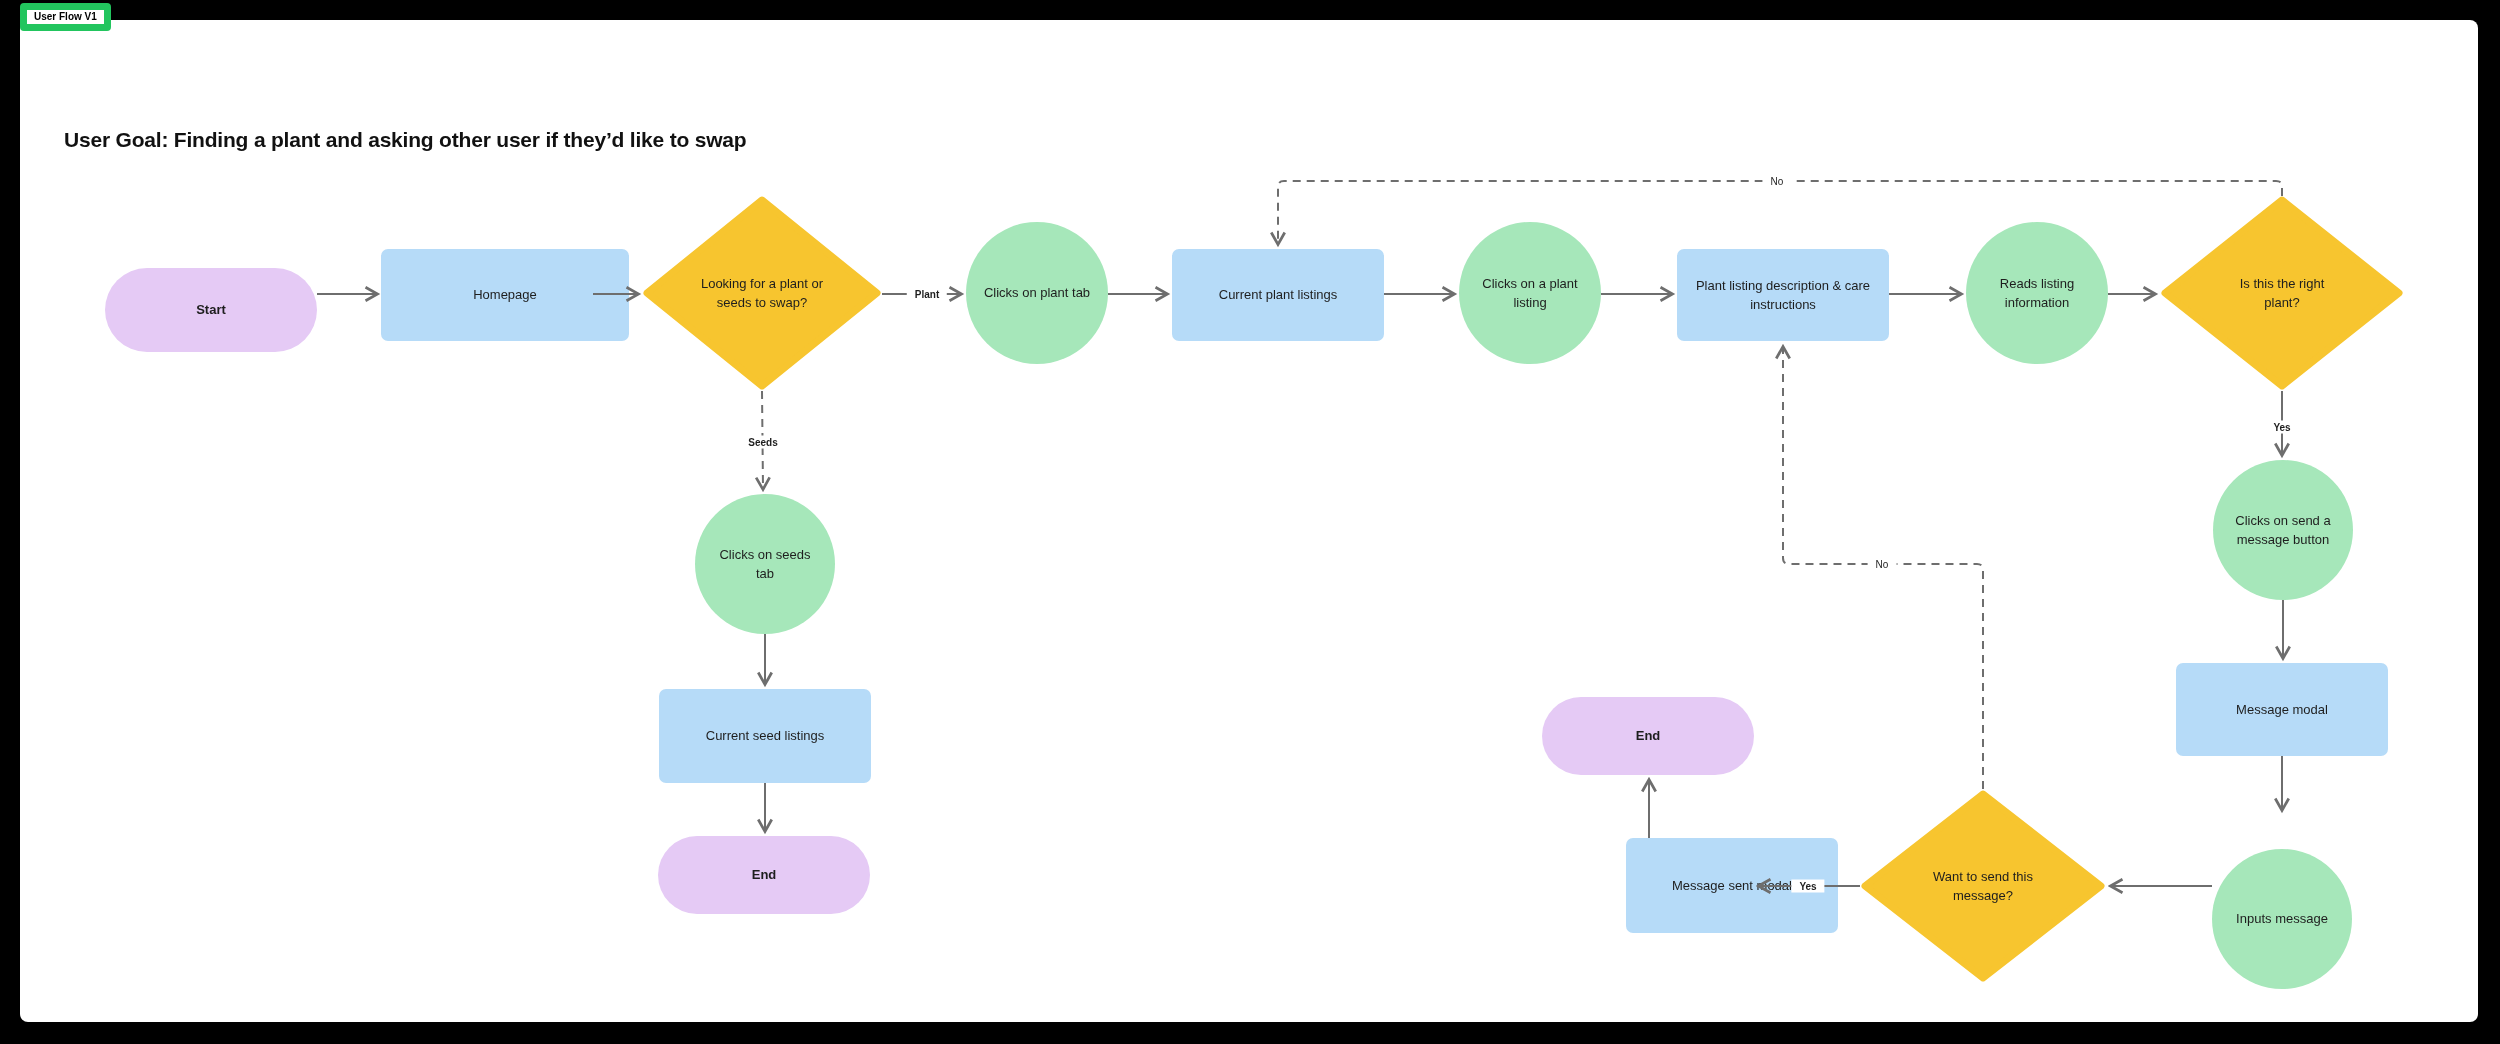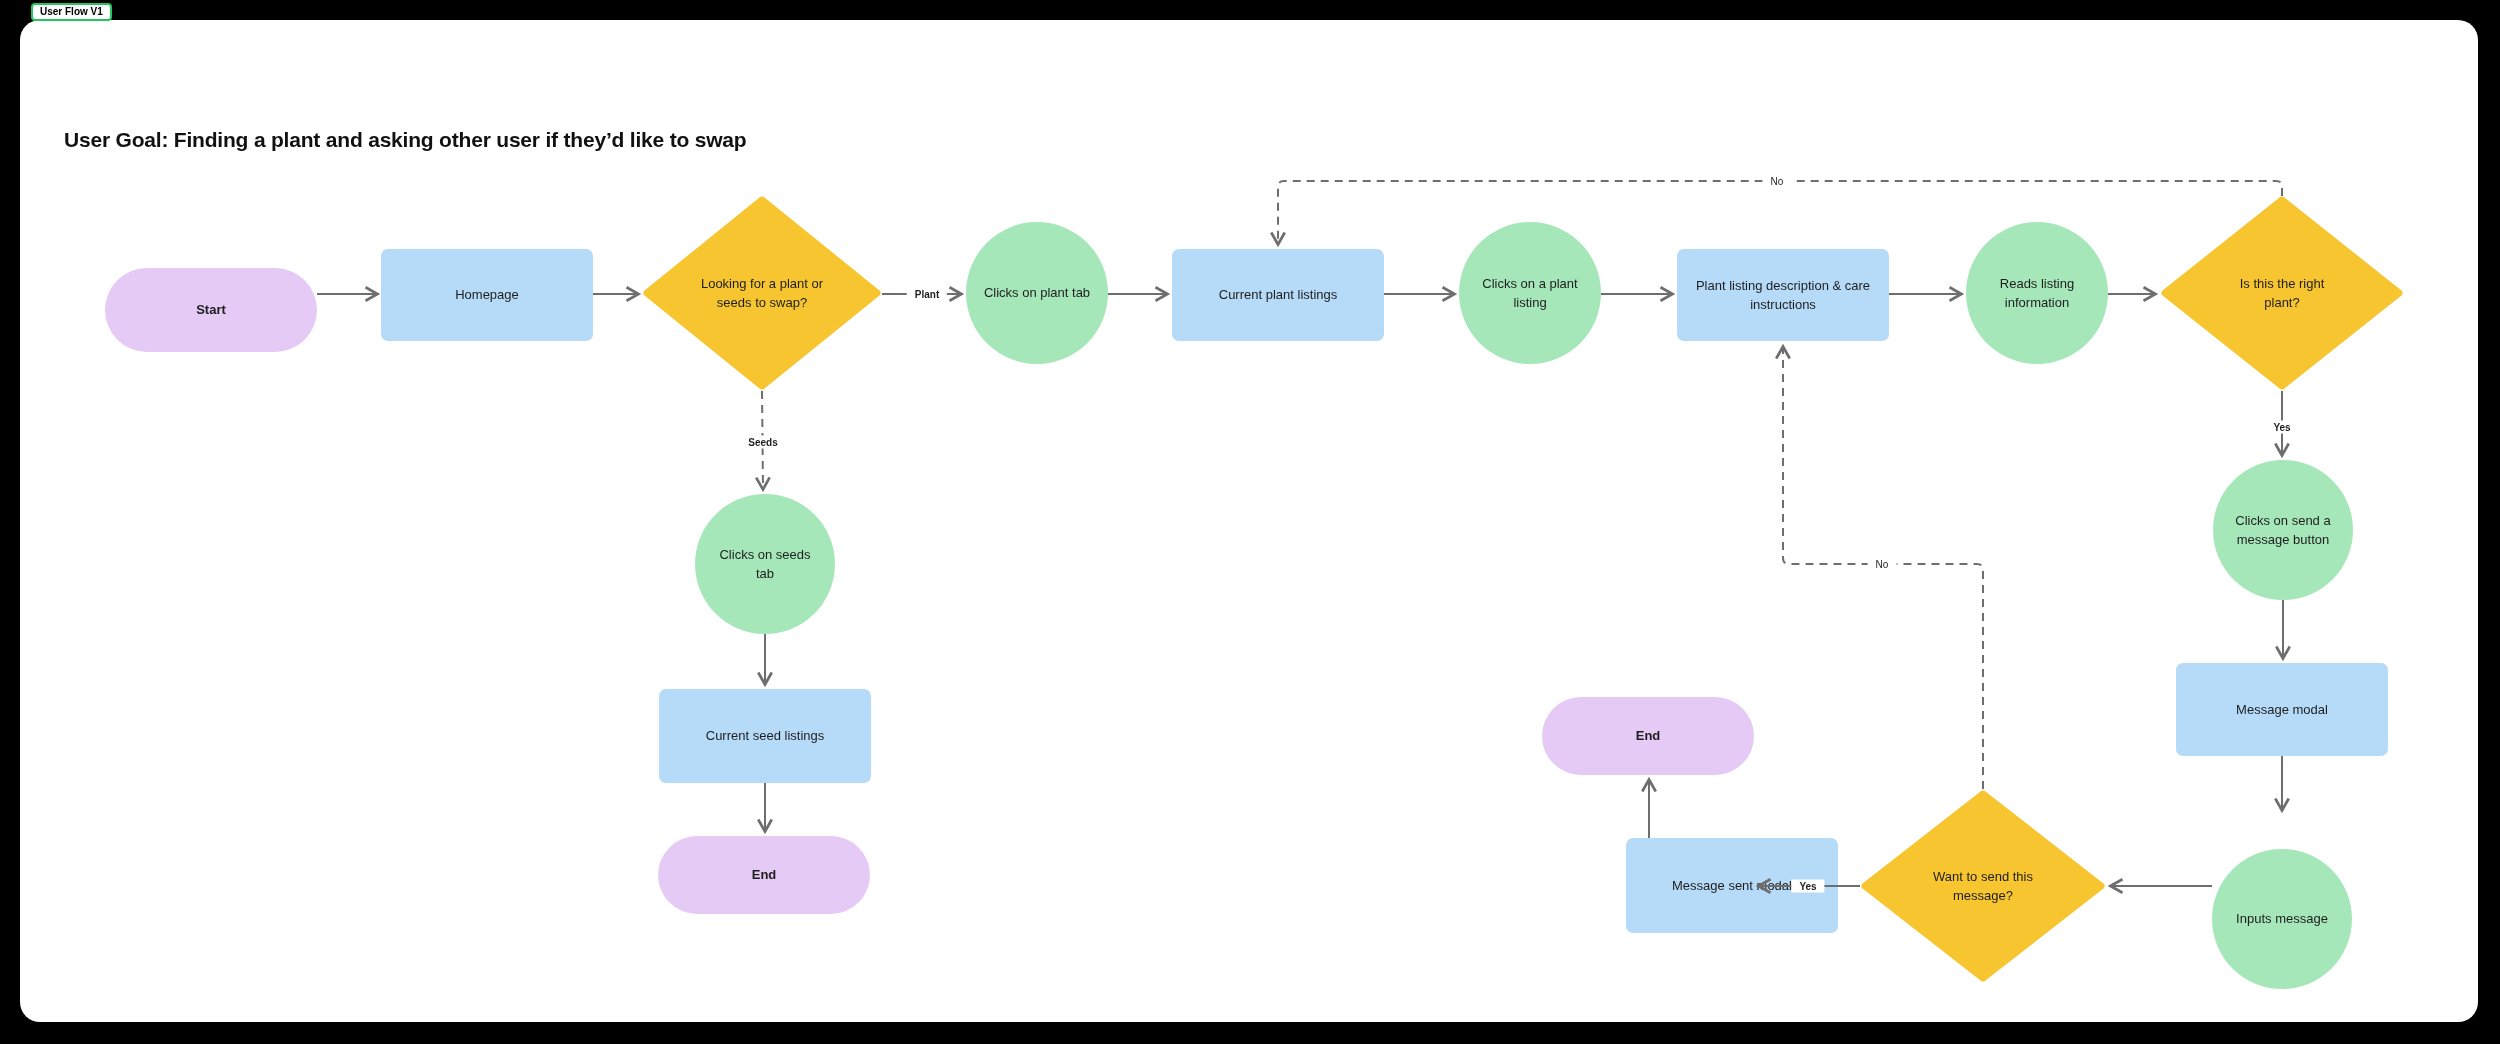--- a/index.html
+++ b/index.html
@@ -15,32 +15,32 @@
   * { box-sizing: border-box; }
   html, body { margin: 0; padding: 0; }
   body {
     width: 2500px; height: 1044px;
     background: var(--page-background);
     position: relative; overflow: hidden;
     font-family: "Liberation Sans", sans-serif;
     color: var(--text);
   }
   .file-tab {
-    position: absolute; left: 31px; top: 3px; z-index: 5;
+    position: absolute; left: 20px; top: 3px; z-index: 5;
     background: #fff; color: #000;
-    border: 2px solid #22c55e; border-radius: 4px;
+    border: 7px solid #22c55e; border-radius: 4px;
     padding: 1px 7px 2px 7px;
     font-size: 10px; font-weight: 700; line-height: 1.1;
     white-space: nowrap;
   }
   .board {
     position: absolute; left: 20px; top: 20px;
     width: 2458px; height: 1002px;
     background: var(--background);
-    border-radius: 20px;
+    border-radius: 8px;
   }
   .flow-title {
     position: absolute; left: 44px; top: 108px;
     font-size: 21px; font-weight: 700; letter-spacing: -0.2px;
     color: #111; white-space: nowrap;
   }
   .node {
     position: absolute; display: flex;
     align-items: center; justify-content: center;
     text-align: center; font-size: 13px; line-height: 1.5;
@@ -79,21 +79,21 @@
 <div class="file-tab">User Flow V1</div>
 
 <div class="board">
 
   <div class="flow-title">User Goal: Finding a plant and asking other user if they’d like to swap</div>
 
   <div class="node terminal" style="left:85px; top:248px; width:212px; height:84px;">
     <span class="lbl">Start</span>
   </div>
 
-  <div class="node screen" style="left:361px; top:229px; width:212px; height:92px;">
+  <div class="node screen" style="left:361px; top:229px; width:248px; height:92px;">
     <span class="lbl">Homepage</span>
   </div>
 
   <div class="node decision" style="left:622px; top:175px; width:240px; height:196px;">
     <svg width="240" height="196" viewBox="0 0 240 196">
       <polygon class="decision-poly" points="120,5 235,98 120,191 5,98"></polygon>
     </svg>
     <span class="lbl">Looking for a plant or seeds to swap?</span>
   </div>
 

